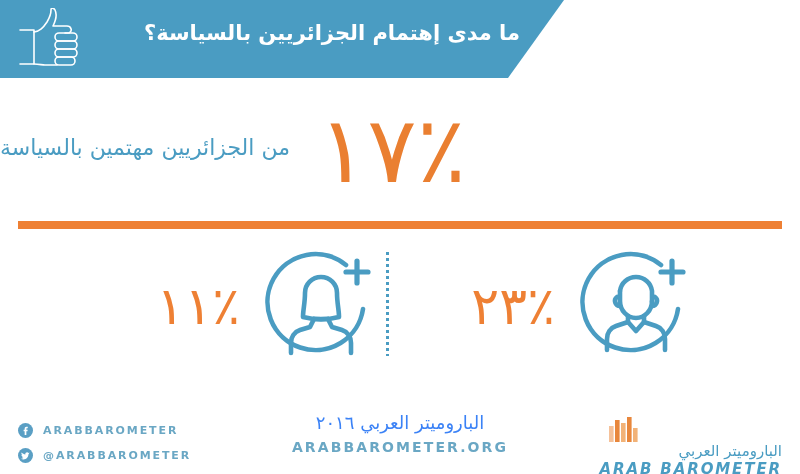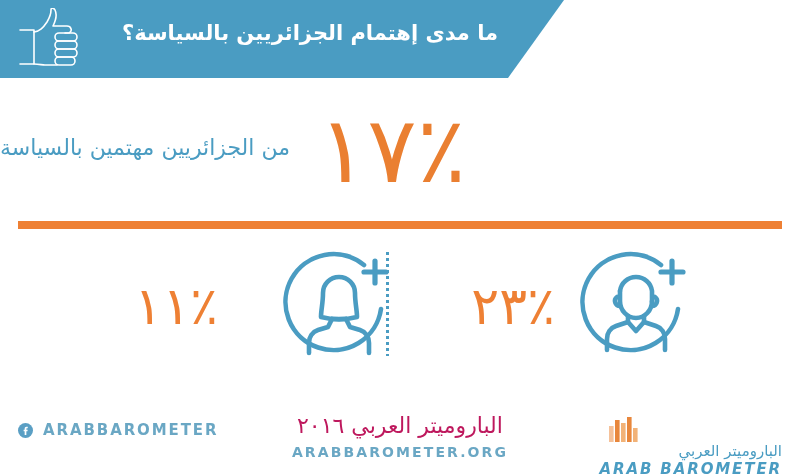--- a/index.html
+++ b/index.html
@@ -33,21 +33,21 @@
     left: 16px;
     top: 8px;
     width: 68px;
     height: 64px;
   }
   #header-title {
     position: absolute;
     right: 44px;
     top: 20px;
     width: 420px;
-    text-align: center;
+    text-align: right;
     color: #ffffff;
     font-size: 21px;
     font-weight: bold;
     line-height: 1.3;
     direction: rtl;
     letter-spacing: 0px;
   }
 
   
   #main-stat-row {
@@ -69,20 +69,21 @@
     font-size: 92px;
     font-weight: 400;
     line-height: 1;
     margin-right: 16px;
     margin-left: 18px;
     padding-left: 10px;
     letter-spacing: 2px;
     direction: ltr;
     unicode-bidi: isolate;
     white-space: nowrap;
+    font-family: Liberation Serif, serif;
   }
   #main-stat-label {
     color: #4a9cc2;
     font-size: 22px;
     line-height: 1.25;
     direction: rtl;
     white-space: nowrap;
     padding-bottom: 6px;
   }
 
@@ -108,21 +109,21 @@
   .gender-group {
     position: absolute;
     top: 0;
     height: 125px;
     display: flex;
     flex-direction: row;
     align-items: center;
     direction: rtl;
   }
   #gender-group-male  { right: 105px; text-align: right; }
-  #gender-group-female{ right: 402px; gap: 40px; }
+  #gender-group-female{ right: 420px; }
 
   .gender-icon {
     width: 118px;
     height: 118px;
     flex: 0 0 auto;
   }
   .gender-value {
     color: #ee8034;
     font-size: 52px;
     line-height: 1;
@@ -167,37 +168,37 @@
     margin-bottom: 5px;
   }
   .social-badge {
     width: 15px;
     height: 15px;
     flex: 0 0 auto;
     margin-right: 10px;
   }
   .social-handle {
     color: #6aa7c4;
-    font-size: 15px;
+    font-size: 11px;
     font-weight: bold;
     letter-spacing: 1.9px;
     white-space: nowrap;
   }
 
   #center-brand {
     position: absolute;
     left: 0;
     top: 16px;
     width: 800px;
     text-align: center;
     direction: rtl;
   }
   #center-brand-arabic {
-    color: #be185d;
-    font-size: 22px;
+    color: #3b82f6;
+    font-size: 18px;
     line-height: 1.25;
     direction: rtl;
     white-space: nowrap;
   }
   #center-brand-url {
     color: #6aa7c4;
     font-size: 14px;
     font-weight: bold;
     letter-spacing: 2.1px;
     margin-top: 4px;
@@ -301,20 +302,27 @@
 <div id="footer">
 
   <div id="social-links">
     <div class="social-row">
       <svg class="social-badge" viewBox="0 0 16 16">
         <circle cx="8" cy="8" r="8" fill="#5a9fc4"></circle>
         <path d="M9.3 5.6h1.1V4.1H9.1c-1.3 0-2 .8-2 2v1.1H6v1.5h1.1v4.2h1.8V8.7h1.2l.2-1.5H8.9V6.3c0-.5.2-.7.4-.7z" fill="#ffffff"></path>
       </svg>
       <div class="social-handle">ARABBAROMETER</div>
     </div>
+    <div class="social-row">
+      <svg class="social-badge" viewBox="0 0 16 16">
+        <circle cx="8" cy="8" r="8" fill="#5a9fc4"></circle>
+        <path d="M12.6 5.4c-.3.2-.7.3-1.1.4.4-.2.7-.6.8-1.1-.4.2-.8.4-1.2.5-.3-.4-.8-.6-1.4-.6-1 0-1.9.9-1.9 1.9 0 .2 0 .3.1.4-1.6-.1-3-.8-4-2-.2.3-.3.6-.3 1 0 .7.3 1.2.9 1.6-.3 0-.6-.1-.9-.2 0 .9.7 1.7 1.5 1.9-.2 0-.4.1-.6.1h-.4c.2.7.9 1.3 1.7 1.3-.6.5-1.4.8-2.3.8h-.4c.8.5 1.8.8 2.8.8 3.4 0 5.2-2.8 5.2-5.2v-.2c.4-.3.7-.7.9-1.1z" fill="#ffffff"></path>
+      </svg>
+      <div class="social-handle">@ARABBAROMETER</div>
+    </div>
   </div>
 
   <div id="center-brand">
     <div id="center-brand-arabic">الباروميتر العربي ٢٠١٦</div>
     <div id="center-brand-url">ARABBAROMETER.ORG</div>
   </div>
 
   <div id="footer-logo">
     <svg id="footer-logo-bars" viewBox="0 0 34 28">
       <rect x="0" y="12" width="4.6" height="16" fill="#f5c199"></rect>

